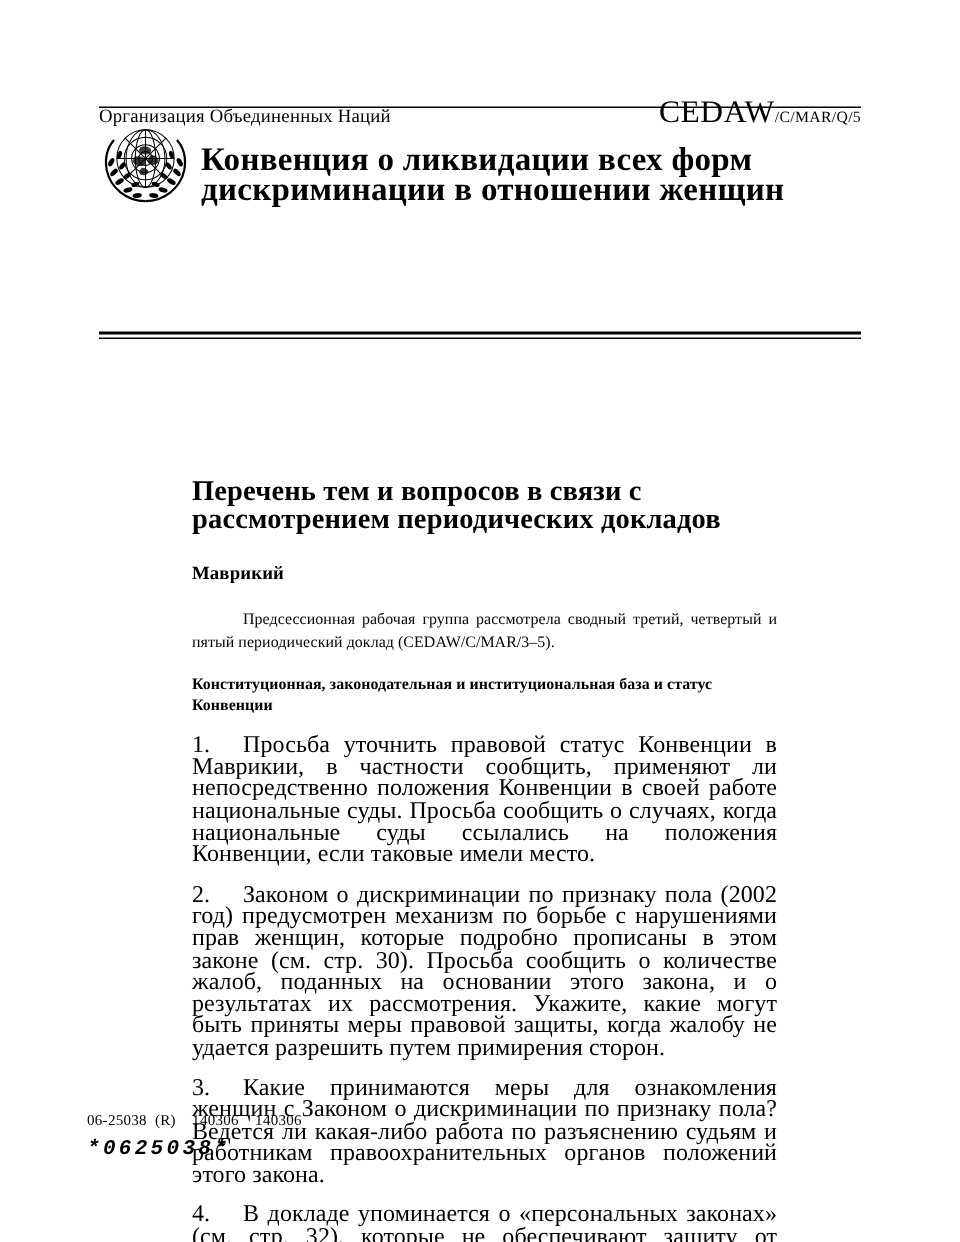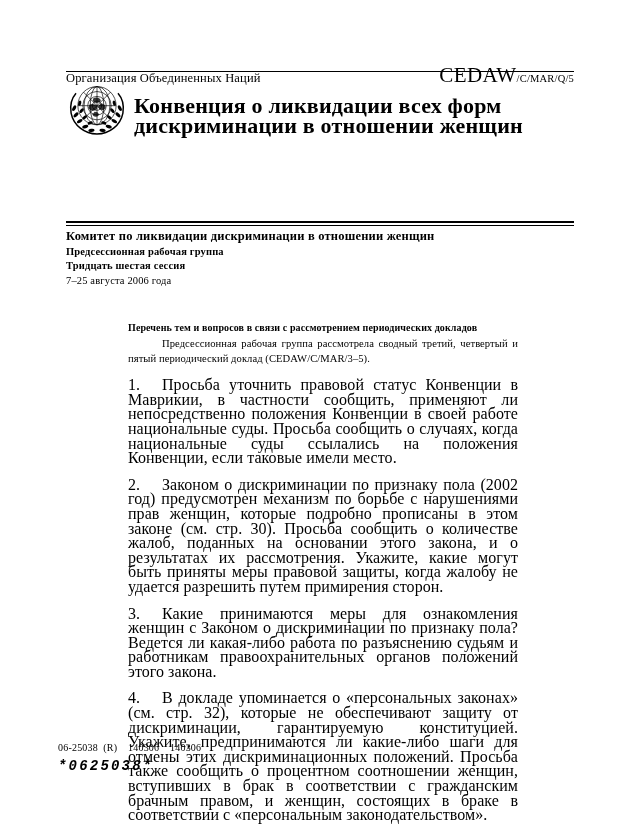--- a/index.html
+++ b/index.html
@@ -136,34 +136,35 @@
   }
 
   
   .body-col {
     position: absolute;
     left: 128px;
     top: 318px;
     width: 390px;
   }
   .doc-title {
-    font-size: 10px;
+    font-size: 19px;
     font-weight: bold;
     line-height: 19px;
     letter-spacing: 0.1px;
   }
   .country {
     font-size: 12.5px;
     font-weight: bold;
     margin-top: 19px;
     letter-spacing: 0.1px;
   }
   .intro {
     font-size: 10.6px;
     line-height: 14.6px;
+    margin-top: 17px;
     text-align: justify;
     text-indent: 34px;
     letter-spacing: 0.05px;
   }
   .subhead {
     font-size: 10.6px;
     font-weight: bold;
     line-height: 14px;
     margin-top: 14px;
     letter-spacing: 0.05px;
@@ -272,31 +273,27 @@
           <path d="M56 36 q7 1 8 6 q0 5 -6 5 q-6 -1 -6 -6 z"></path>
           <path d="M46 50 q6 0 7 4 q0 4 -5 4 q-5 0 -5 -4 z"></path>
         </g>
       </svg>
     </div>
     <div class="conv-title">Конвенция о ликвидации всех форм дискриминации в отношении женщин</div>
   </div>
 
   <div class="rule-heavy"></div>
 
-  <div class="committee">
-    <div class="l1">Комитет по ликвидации дискриминации в отношении женщин</div>
-    <div class="l2">Предсессионная рабочая группа</div>
-    <div class="l2">Тридцать шестая сессия</div>
-    <div class="l3">7–25 августа 2006 года</div>
-  </div>
 
   <div class="body-col">
     <div class="doc-title">Перечень тем и вопросов в связи с рассмотрением периодических докладов</div>
+    <div class="country">Маврикий</div>
     <div class="intro">Предсессионная рабочая группа рассмотрела сводный третий, четвертый и пятый периодический доклад (CEDAW/C/MAR/3–5).</div>
 
+    <div class="subhead">Конституционная, законодательная и институциональная база и статус Конвенции</div>
 
     <div class="para">
       <span class="num">1.</span><span>Просьба уточнить правовой статус Конвенции в Маврикии, в частности сообщить, применяют ли непосредственно положения Конвенции в своей работе национальные суды. Просьба сообщить о случаях, когда национальные суды ссылались на положения Конвенции, если таковые имели место.</span>
     </div>
     <div class="para">
       <span class="num">2.</span><span>Законом о дискриминации по признаку пола (2002 год) предусмотрен механизм по борьбе с нарушениями прав женщин, которые подробно прописаны в этом законе (см. стр. 30). Просьба сообщить о количестве жалоб, поданных на основании этого закона, и о результатах их рассмотрения. Укажите, какие могут быть приняты меры правовой защиты, когда жалобу не удается разрешить путем примирения сторон.</span>
     </div>
     <div class="para">
       <span class="num">3.</span><span>Какие принимаются меры для ознакомления женщин с Законом о дискриминации по признаку пола? Ведется ли какая-либо работа по разъяснению судьям и работникам правоохранительных органов положений этого закона.</span>
     </div>

